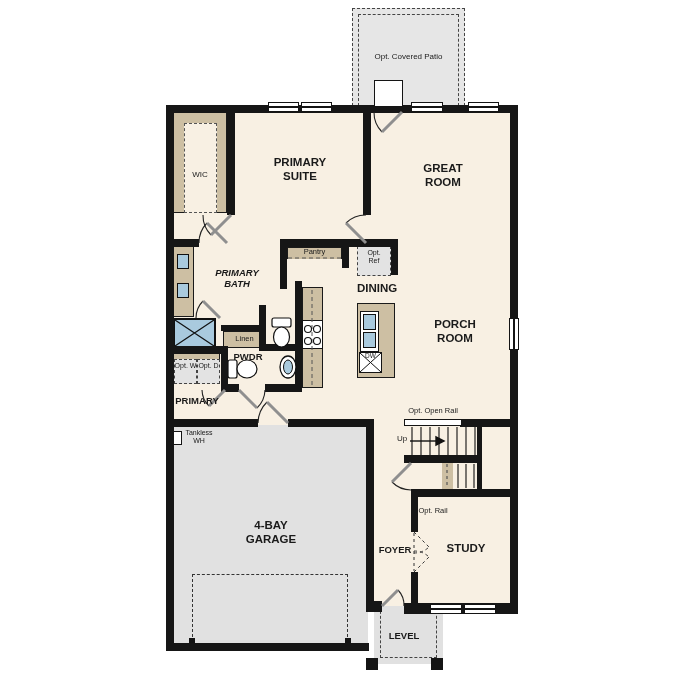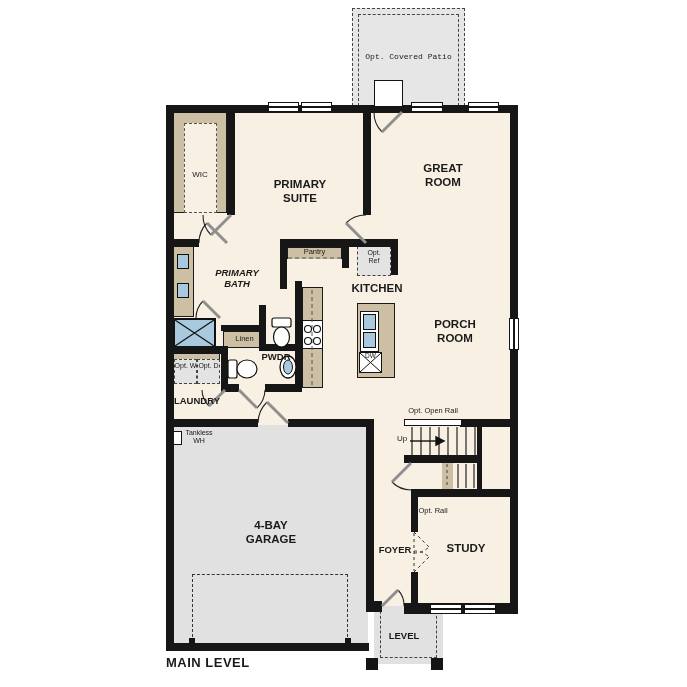--- a/index.html
+++ b/index.html
@@ -166,37 +166,36 @@
 
     <g stroke="#333" stroke-width="1" stroke-dasharray="3,3" fill="none">
       <path d="M414,533V571"></path>
       <path d="M414,553 A21,21 0 0 0 429,547"></path>
         <path d="M414,532L429,547"></path>
       <path d="M414,551 A21,21 0 0 1 429,557"></path>
         <path d="M414,572L429,557"></path>
     </g>
   </svg>
 
-  <div class="lbl" style="left:352px;top:52px;width:113px;font-size:8px;font-family:Liberation Mono, monospace;">Opt. Covered Patio</div>
-  <div class="lbl b" style="left:270px;top:178px;width:60px;font-size:11.5px;">PRIMARY SUITE</div>
+  <div class="lbl" style="left:352px;top:52px;width:113px;font-size:8px;">Opt. Covered Patio</div>
+  <div class="lbl b" style="left:270px;top:156px;width:60px;font-size:11.5px;">PRIMARY SUITE</div>
   <div class="lbl b" style="left:417px;top:162px;width:52px;font-size:11.5px;">GREAT ROOM</div>
   <div class="lbl" style="left:173px;top:170px;width:54px;font-size:8px;">WIC</div>
   <div class="lbl b" style="left:212px;top:267px;width:50px;font-size:9.5px;font-style:italic;">PRIMARY BATH</div>
   <div class="lbl" style="left:287px;top:248px;width:55px;font-size:7.5px;">Pantry</div>
   <div class="lbl" style="left:364px;top:249px;width:20px;font-size:7px;">Opt. Ref</div>
-  <div class="lbl b" style="left:345px;top:282px;width:64px;font-size:11.5px;">KITCHEN</div>
+  <div class="lbl b" style="left:345px;top:282px;width:64px;font-size:11.5px;">DINING</div>
   <div class="lbl b" style="left:430px;top:318px;width:50px;font-size:11.5px;">PORCH ROOM</div>
   <div class="lbl" style="left:223px;top:335px;width:43px;font-size:7.5px;">Linen</div>
-  <div class="lbl b" style="left:252px;top:351px;width:48px;font-size:9.5px;">PWDR</div>
+  <div class="lbl b" style="left:224px;top:351px;width:48px;font-size:9.5px;">PWDR</div>
   <div class="lbl" style="left:174px;top:362px;width:23px;font-size:7px;">Opt. W</div>
   <div class="lbl" style="left:197px;top:362px;width:23px;font-size:7px;">Opt. D</div>
-  <div class="lbl b" style="left:170px;top:395px;width:54px;font-size:9.5px;">LAUNDRY</div>
+  <div class="lbl b" style="left:170px;top:395px;width:54px;font-size:9.5px;">PRIMARY</div>
   <div class="lbl" style="left:182px;top:429px;width:34px;font-size:7px;">Tankless WH</div>
   <div class="lbl" style="left:359px;top:352px;width:23px;font-size:6.5px;">DW</div>
   <div class="lbl" style="left:400px;top:407px;width:66px;font-size:7.5px;">Opt. Open Rail</div>
   <div class="lbl" style="left:394px;top:434px;width:16px;font-size:8px;">Up</div>
   <div class="lbl b" style="left:241px;top:519px;width:60px;font-size:11.5px;">4-BAY GARAGE</div>
   <div class="lbl" style="left:418px;top:507px;width:30px;font-size:7.5px;">Opt. Rail</div>
   <div class="lbl b" style="left:369px;top:544px;width:52px;font-size:9.5px;">FOYER</div>
   <div class="lbl b" style="left:440px;top:542px;width:52px;font-size:11.5px;">STUDY</div>
   <div class="lbl b" style="left:380px;top:630px;width:48px;font-size:9.5px;">LEVEL</div>
-  <div class="lbl b" style="left:166px;top:655px;width:130px;font-size:13px;text-align:left;letter-spacing:0.5px;">MAIN LEVEL</div>
 </div>
 
 </body></html>

